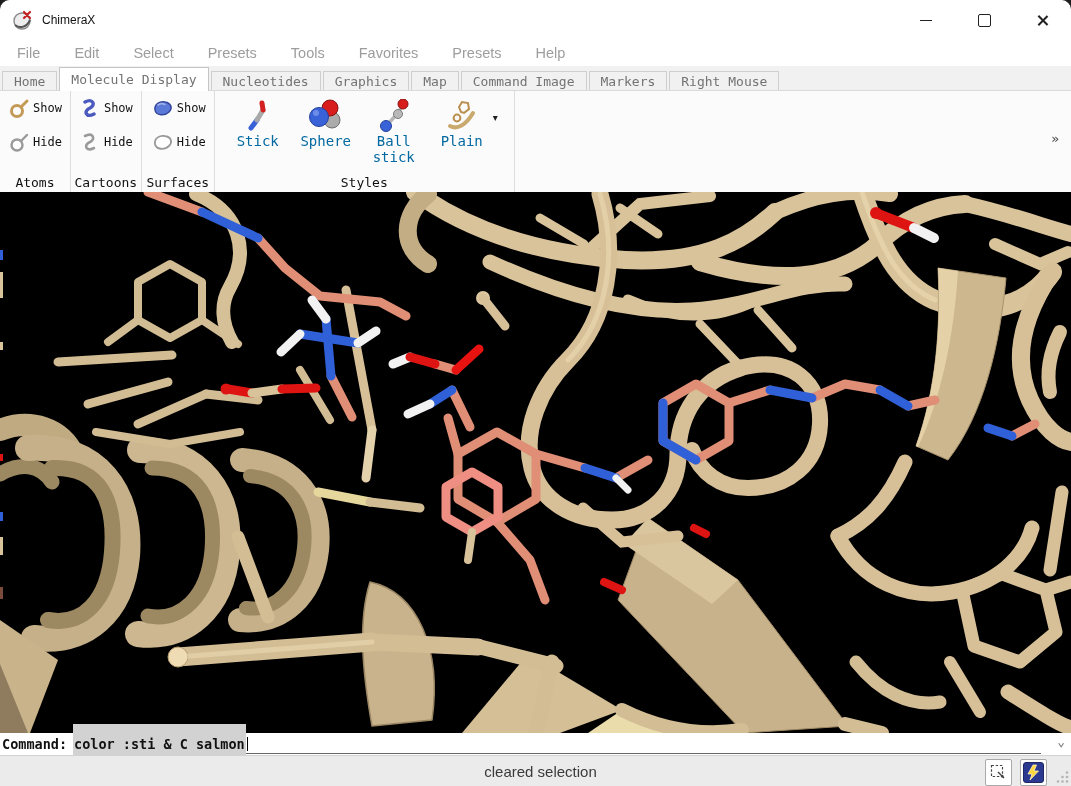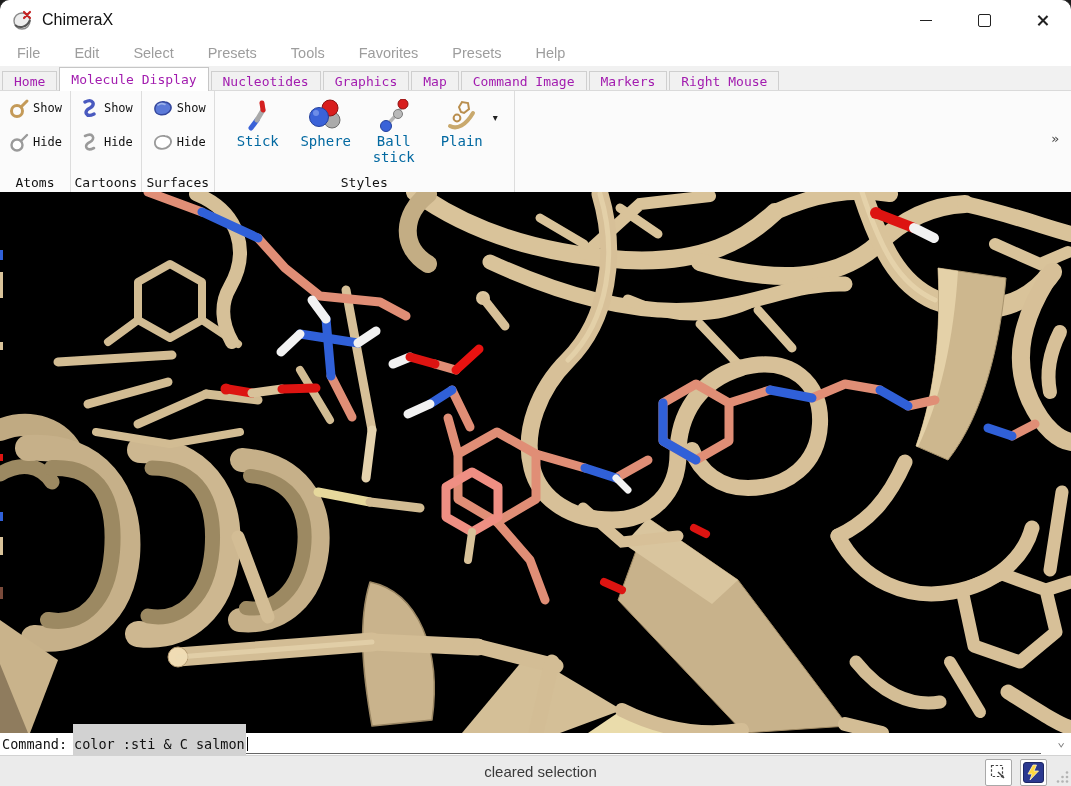--- a/index.html
+++ b/index.html
@@ -1,51 +1,51 @@
 <!DOCTYPE html>
 <html><head>
 <meta charset="utf-8">
 <style>
   html,body{margin:0;padding:0;background:#1c1c1c;font-family:"Liberation Sans",sans-serif;}
   .window{position:relative;width:1071px;height:786px;background:#ffffff;border-radius:10px 10px 0 0;overflow:hidden;outline:1px solid #3a3a3a;}
   
   .titlebar{position:absolute;left:0;top:0;width:100%;height:40px;background:#fff;display:flex;align-items:center;}
   .titlebar .logo{margin-left:12px;width:22px;height:22px;}
-  .titlebar .title{margin-left:8px;font-size:16px;color:#111;}
+  .titlebar .title{margin-left:8px;font-size:12px;color:#111;}
   .win-controls{position:absolute;right:0;top:0;height:40px;display:flex;}
   .win-btn{width:58px;height:40px;display:flex;align-items:center;justify-content:center;}
   .glyph-min{width:12px;height:0;border-top:1.6px solid #222;}
   .glyph-max{width:11px;height:11px;border:1.4px solid #222;border-radius:2px;}
   .glyph-close{position:relative;width:13px;height:13px;}
   .glyph-close::before,.glyph-close::after{content:"";position:absolute;left:6px;top:0;width:1.6px;height:13px;background:#222;}
   .glyph-close::before{transform:rotate(45deg);}  .glyph-close::after{transform:rotate(-45deg);}
   
   .menubar{position:absolute;left:0;top:40px;width:100%;height:26px;background:#fff;display:flex;align-items:center;}
   .menu-item{padding:0 17px;font-size:14.5px;color:#9d9d9d;}
   
   .tabbar{position:absolute;left:0;top:66px;width:100%;height:25px;background:#f1f1f1;display:flex;align-items:flex-end;border-bottom:1px solid #dadada;box-sizing:border-box;}
-  .tab{height:18px;padding:0 11px;margin-left:2px;display:flex;align-items:center;background:#f1f1f1;border:1px solid #cfcfcf;border-bottom:none;font-family:"DejaVu Sans Mono","Liberation Mono",monospace;font-size:13px;color:#a21caf;white-space:nowrap;}
+  .tab{height:18px;padding:0 11px;margin-left:2px;display:flex;align-items:center;background:#f1f1f1;border:1px solid #cfcfcf;border-bottom:none;font-family:"DejaVu Sans Mono","Liberation Mono",monospace;font-size:13px;color:#737373;white-space:nowrap;}
   .tab.active{height:23px;background:#fff;position:relative;z-index:2;margin-bottom:-1px;border-color:#c6c6c6;}
   
   .toolbar{position:absolute;left:0;top:91px;width:100%;height:101px;background:#fbfbfb;display:flex;}
   .tb-section{position:relative;border-right:1px solid #ddd;padding:6px 8px 18px 8px;box-sizing:border-box;}
   .tb-section-label{position:absolute;bottom:2px;left:0;width:100%;text-align:center;font-family:"DejaVu Sans Mono","Liberation Mono",monospace;font-size:13px;color:#111;margin-top:31px;}
   .sh-col{display:flex;flex-direction:column;justify-content:flex-start;gap:12px;}
   .sh-btn{display:flex;align-items:center;gap:3px;font-family:"DejaVu Sans Mono","Liberation Mono",monospace;font-size:12px;color:#111;cursor:default;}
   .styles-row{display:flex;align-items:flex-start;gap:10px;padding-top:2px;}
   .style-btn{display:flex;flex-direction:column;align-items:center;width:58px;font-family:"DejaVu Sans Mono","Liberation Mono",monospace;font-size:14px;color:#0369a1;}
   .style-btn .lbl{line-height:16px;}
   .plain-wrap{display:flex;align-items:center;}
   .dropdown-arrow{font-size:10px;color:#222;margin-left:2px;margin-top:-14px;}
   .tb-overflow{position:absolute;right:12px;top:40px;font-family:"DejaVu Sans Mono","Liberation Mono",monospace;font-size:13px;color:#444;}
   
   .viewport{position:absolute;left:0;top:192px;width:1071px;height:541px;background:#000;}
   .viewport svg{display:block;}
   
-  .commandbar{position:absolute;left:0;top:733px;width:100%;height:22px;background:#fff;display:flex;align-items:center;font-family:"DejaVu Sans Mono","Liberation Mono",monospace;font-size:13.5px;color:#111;}
+  .commandbar{position:absolute;left:0;top:733px;width:100%;height:22px;background:#fff;display:flex;align-items:center;font-family:"DejaVu Sans Mono","Liberation Mono",monospace;font-size:13.5px;color:#111;font-weight:bold;}
   .cmd-label{margin-left:2px;white-space:pre;}
   .cmd-input{flex:1;margin:0 30px 0 6px;border-bottom:1px solid #666;height:19px;display:flex;align-items:center;}
   .cmd-value{background:#d2d2d2;padding:12px 1px;white-space:pre;}
   .cmd-caret{display:inline-block;width:1px;height:14px;background:#000;margin-left:1px;}
   .cmd-chevron{position:absolute;right:6px;top:1px;color:#777;font-size:13px;}
   
   .statusbar{position:absolute;left:0;top:755px;width:100%;height:31px;background:#ebebeb;border-top:1px solid #d2d2d2;box-sizing:border-box;display:flex;align-items:center;justify-content:center;}
   .status-msg{margin-left:10px;font-size:15px;color:#3a3a3a;}
   .status-buttons{position:absolute;right:24px;top:3px;display:flex;gap:8px;}
   .status-btn{width:25px;height:25px;background:#fff;border:1px solid #a9a9a9;border-radius:2px;display:flex;align-items:center;justify-content:center;}

